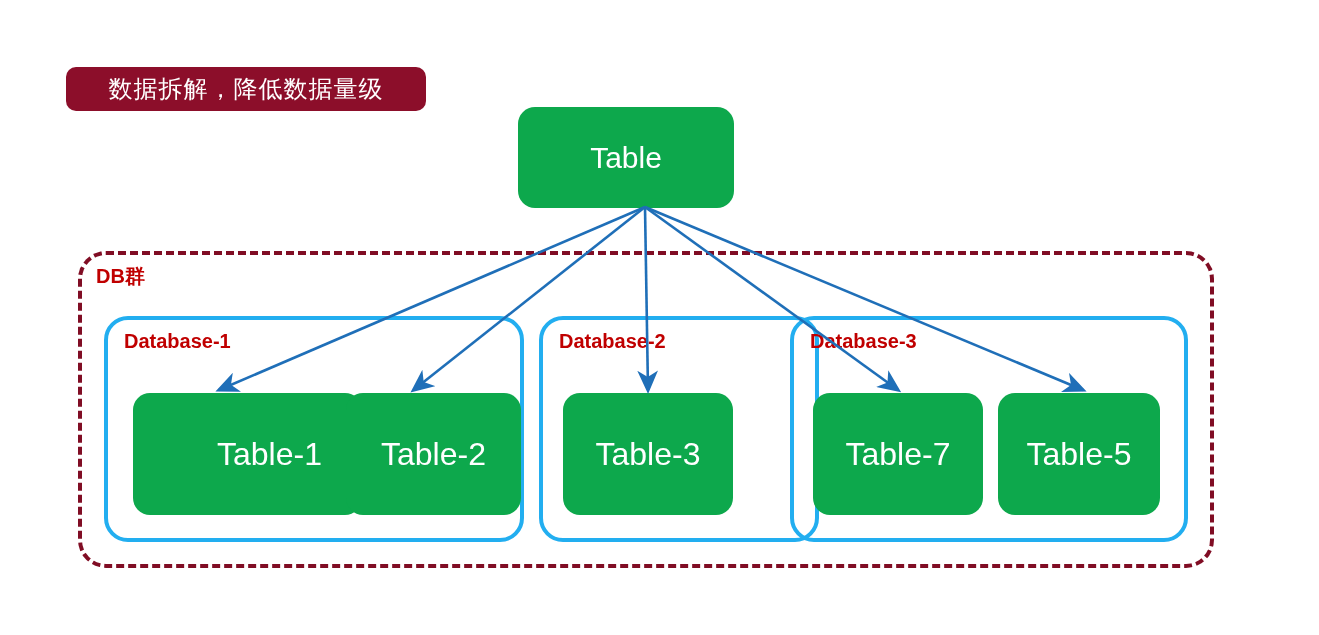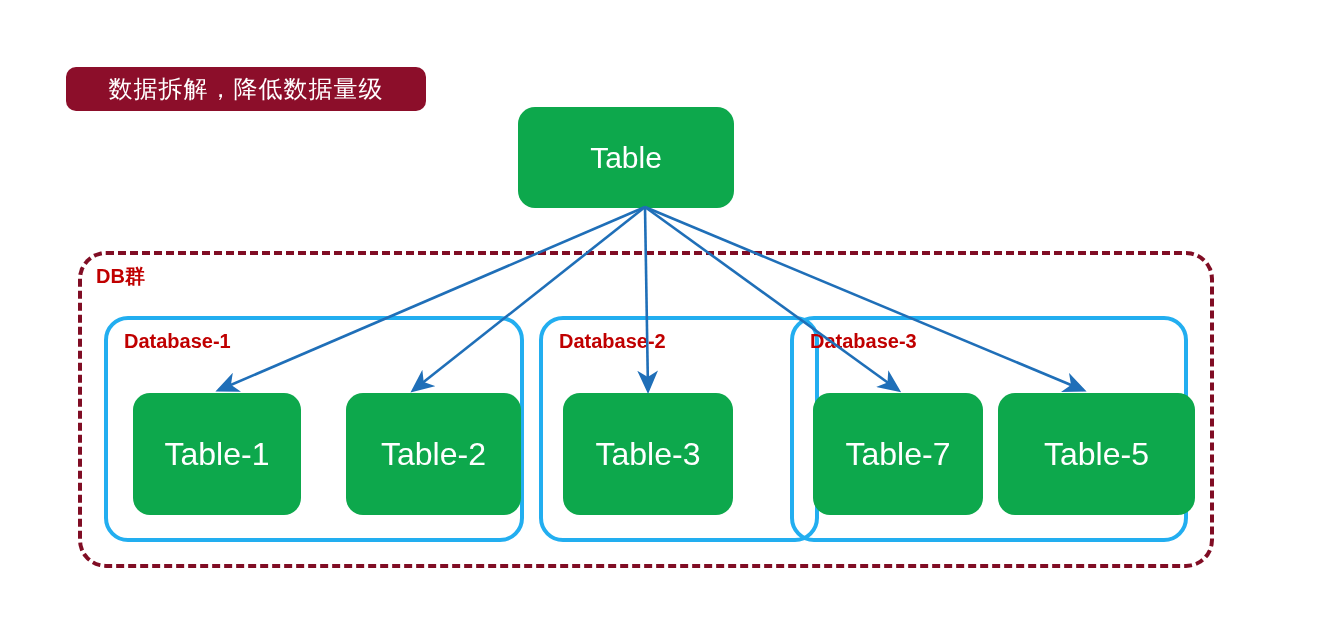--- a/index.html
+++ b/index.html
@@ -79,25 +79,25 @@
     position: absolute;
     left: 16px; top: 10px;
     color: var(--label_red);
     font-weight: bold;
     font-size: 20px;
   }
   .db1 { left: 22px;  width: 420px; }
   .db2 { left: 457px; width: 280px; }
   .db3 { left: 708px; width: 398px; }
 
-  .t1 { left: 25px;  width: 168px; }
+  .t1 { left: 25px;  width: 185px; padding-left: 44px; }
   .t2 { left: 218px; width: 175px; margin-left: 20px; }
   .t3 { left: 20px;  width: 170px; }
   .t4 { left: 19px;  width: 170px; }
-  .t5 { left: 204px; width: 197px; }
+  .t5 { left: 204px; width: 162px; }
 
   
   #edges {
     position: absolute;
     left: 0; top: 0;
     width: 1319px; height: 635px;
     pointer-events: none;
   }
 </style>
 </head>

